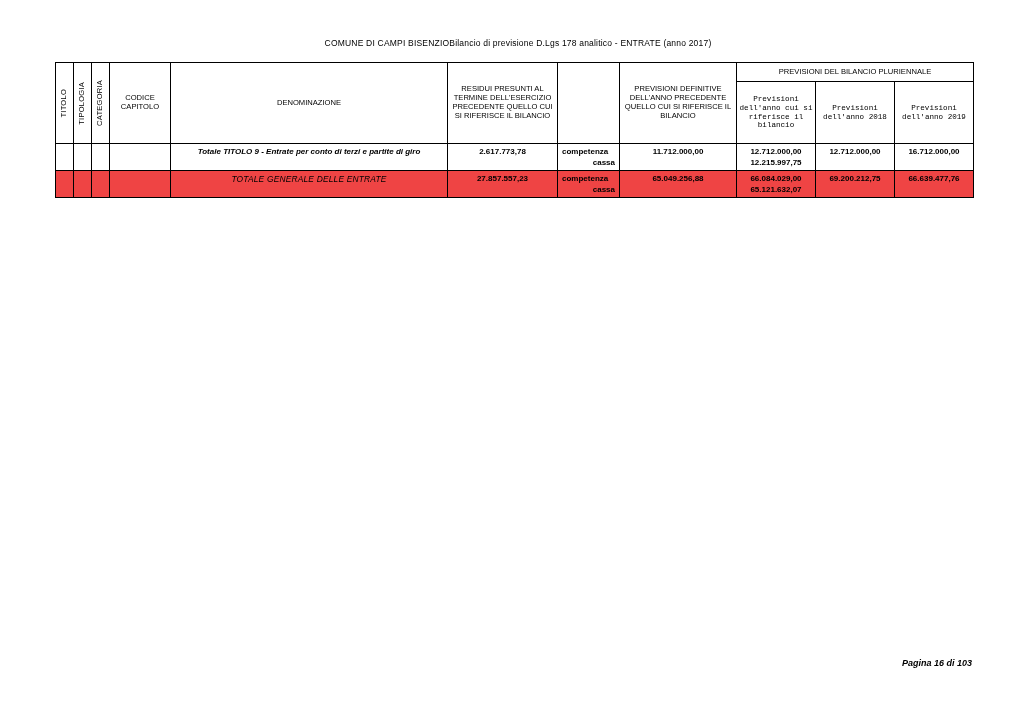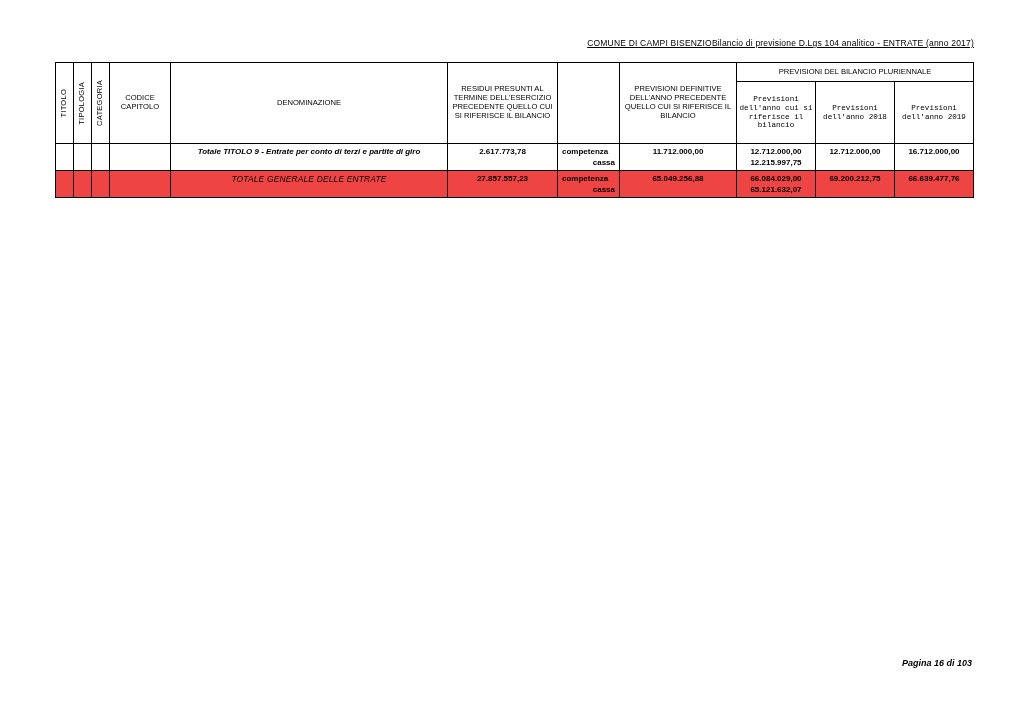--- a/index.html
+++ b/index.html
@@ -21,25 +21,24 @@
     top: 0;
     width: 1024px;
     height: 724px;
   }
   .header-row {
     position: absolute;
     left: 62px;
     top: 38px;
     width: 912px;
     display: flex;
-    justify-content: flex-end;
+    justify-content: center;
     align-items: baseline;
     font-size: 8.5px;
     letter-spacing: 0.2px;
-    text-decoration: underline;
   }
   .header-left {
     font-size: 8.5px;
   }
   .header-right {
     font-size: 8.5px;
   }
 
   table.budget {
     position: absolute;
@@ -169,21 +168,21 @@
     font-weight: bold;
   }
 </style>
 </head>
 <body>
 
 <div class="page">
 
   <div class="header-row">
     <div class="header-left">COMUNE DI CAMPI BISENZIO</div>
-    <div class="header-right">Bilancio di previsione D.Lgs 104 analitico - ENTRATE (anno 2017)</div>
+    <div class="header-right">Bilancio di previsione D.Lgs 178 analitico - ENTRATE (anno 2017)</div>
   </div>
 
   <table class="budget">
     <thead>
       <tr>
         <th class="rot" rowspan="2">
             <span class="rot-inner">TITOLO</span>
           </th>
         <th class="rot" rowspan="2">
             <span class="rot-inner">TIPOLOGIA</span>

